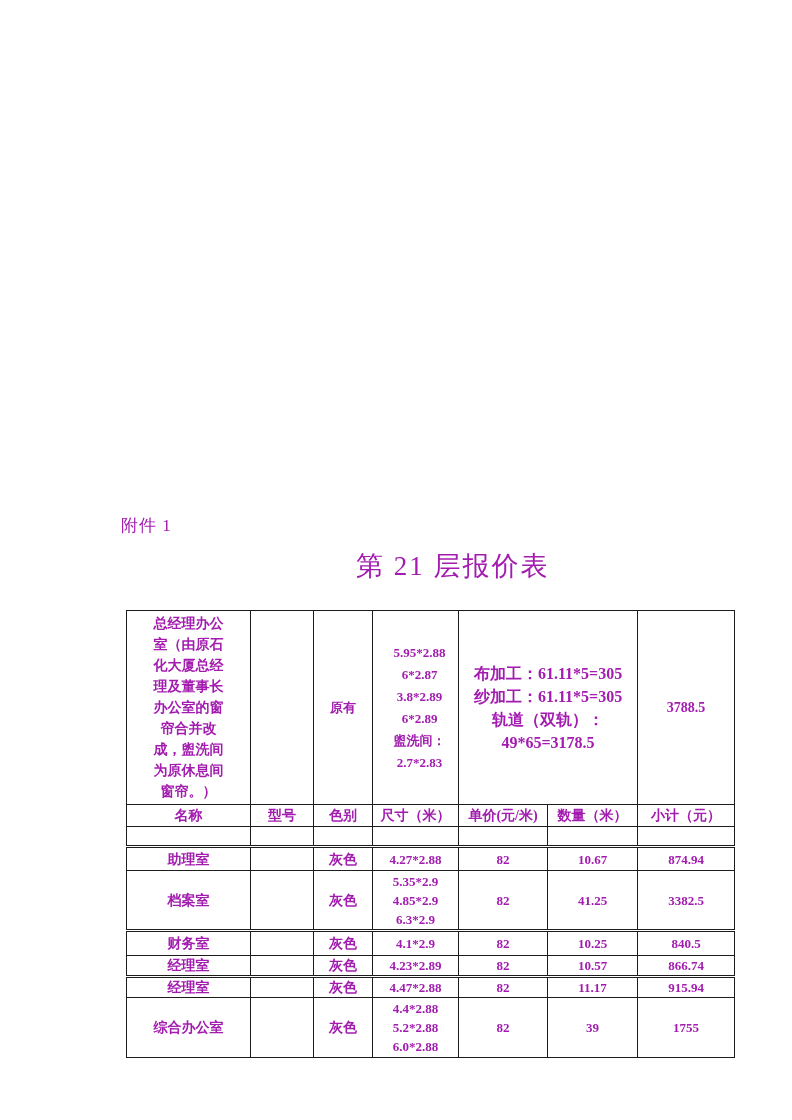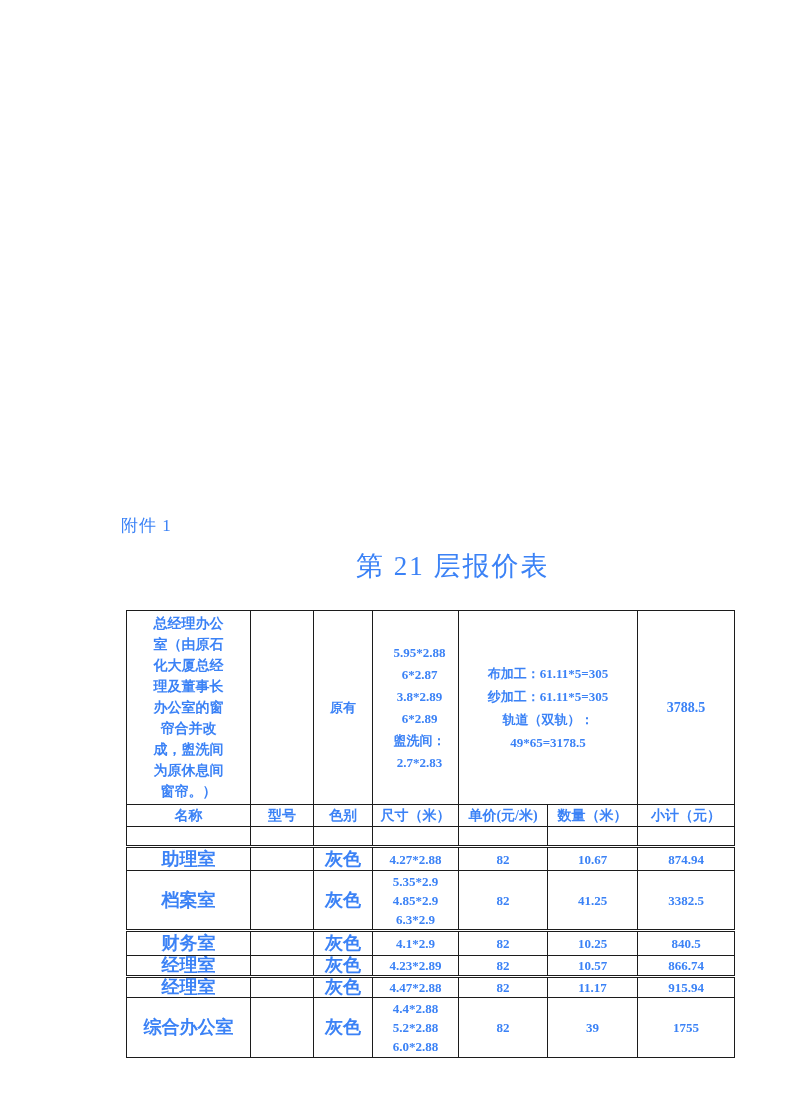--- a/index.html
+++ b/index.html
@@ -1,20 +1,20 @@
 <!DOCTYPE html>
 <html><head>
 <meta charset="utf-8">
 <style>
   html,body { margin:0; padding:0; background:#ffffff; }
   .page {
     position:relative;
     width:792px; height:1120px;
     background:#ffffff;
-    color:#3b82f6;
+    color:#a21caf;
     font-family:"Liberation Serif","DejaVu Serif",serif;
     overflow:hidden;
   }
   .attachment {
     position:absolute; left:121px; top:514px;
     font-size:17px; letter-spacing:1px;
   }
   .title {
     position:absolute; left:356px; top:548px;
     margin:0; font-size:27px; font-weight:400; letter-spacing:2px;
@@ -36,24 +36,24 @@
   tr.r-header     { height:22px; }
   tr.r-blank      { height:20px; }
   tr.r-s1         { height:24px; }
   tr.r-s2         { height:60px; }
   tr.r-s3         { height:25px; }
   tr.r-s4, tr.r-s5{ height:21px; }
   tr.r-s6         { height:60px; }
   
   tr.dbl td { border-top:3px double #1c1c1c; }
   td.name-cell  { font-size:14px; line-height:21px; padding:2px 24px; }
-  td.room-cell  { font-size:18px; }
+  td.room-cell  { font-size:14px; }
   td.pre        { white-space:pre-line; }
   td.sizes-sum  { line-height:22px;padding-left:8px; }
-  td.proc-cell  { line-height:23px; font-size:13px;margin-left:14px; }
+  td.proc-cell  { line-height:23px; font-size:16px;margin-left:14px; }
   td.subtotal-sum { font-size:14px; }
 </style>
 </head>
 <body>
 
 <div class="page">
 
   <div class="attachment">附件 1</div>
   <h1 class="title">第 21 层报价表</h1>
 

